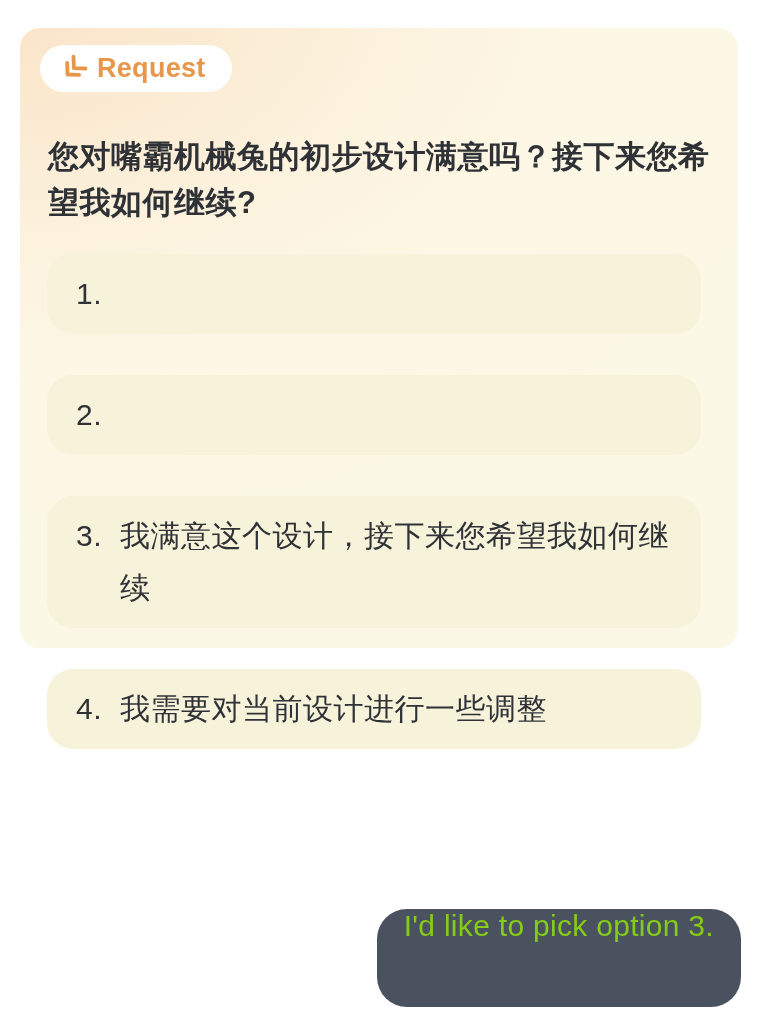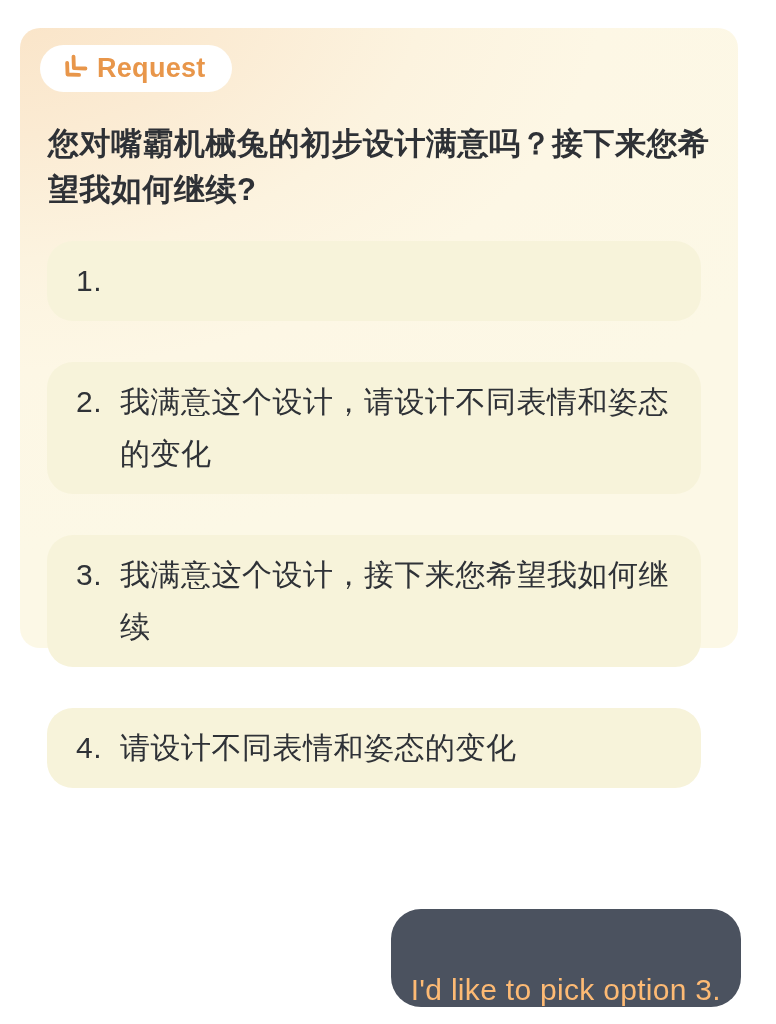--- a/index.html
+++ b/index.html
@@ -36,21 +36,21 @@
     flex: none;
     display: block;
   }
   .request-badge .label {
     color: #E8964A;
     font-size: 27px;
     font-weight: 700;
     letter-spacing: 0.3px;
   }
   .question {
-    margin-top: 29px;
+    margin-top: 42px;
     margin-left: 1px;
     width: 668px;
     font-size: 31px;
     font-weight: 700;
     line-height: 46px;
     color: #2E3136;
     letter-spacing: 0.5px;
   }
   .options {
     margin-top: 28px;
@@ -80,23 +80,23 @@
     flex: 1;
   }
   .user-bubble {
     position: absolute;
     right: 35px;
     top: 909px;
     height: 98px;
     border-radius: 30px;
     background: #4B525F;
     display: inline-flex;
-    align-items: flex-end;
-    padding: 0 20px;
-    color: #fdba74;
+    align-items: flex-start;
+    padding: 0 27px;
+    color: #84cc16;
     font-size: 30px;
     letter-spacing: 0.3px;
     white-space: nowrap;
   }
 </style>
 </head>
 <body>
 
 <div class="request-card">
 
@@ -109,29 +109,28 @@
   </div>
 
   <div class="question">您对嘴霸机械兔的初步设计满意吗？接下来您希望我如何继续?</div>
 
   <ul class="options">
     <li class="option">
       <span class="num">1.</span>
     </li>
     <li class="option">
       <span class="num">2.</span>
-      <span class="opt-text">我满意这个设计，请设计不同表情和姿态的变化</span>
     </li>
     <li class="option">
       <span class="num">3.</span>
       <span class="opt-text">我满意这个设计，接下来您希望我如何继续</span>
     </li>
     <li class="option">
       <span class="num">4.</span>
-      <span class="opt-text">请设计不同表情和姿态的变化</span>
+      <span class="opt-text">我需要对当前设计进行一些调整</span>
     </li>
   </ul>
 
 </div>
 
 <div class="user-bubble">
   <span>I'd like to pick option 3.</span>
 </div>
 
 </body></html>

